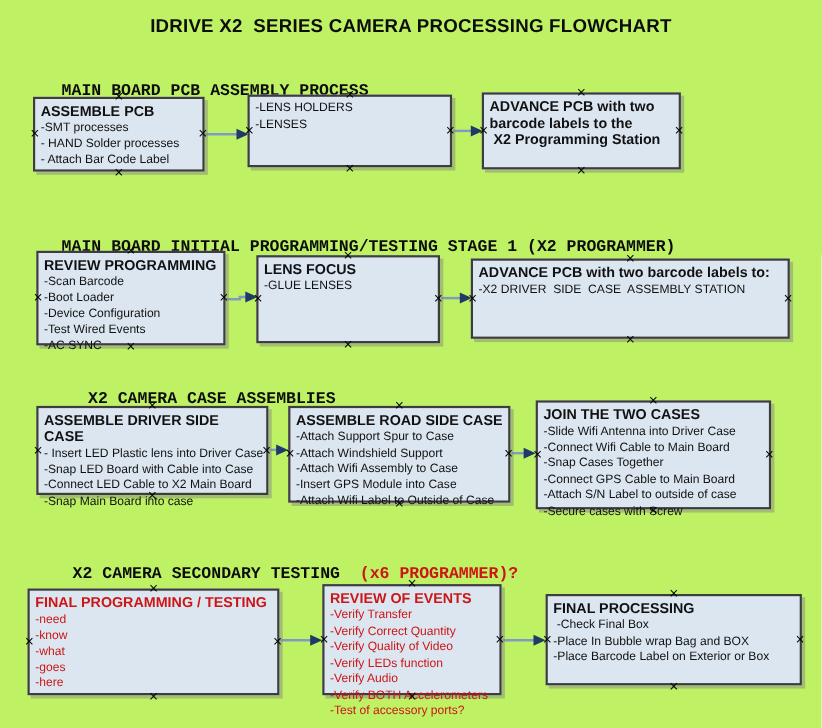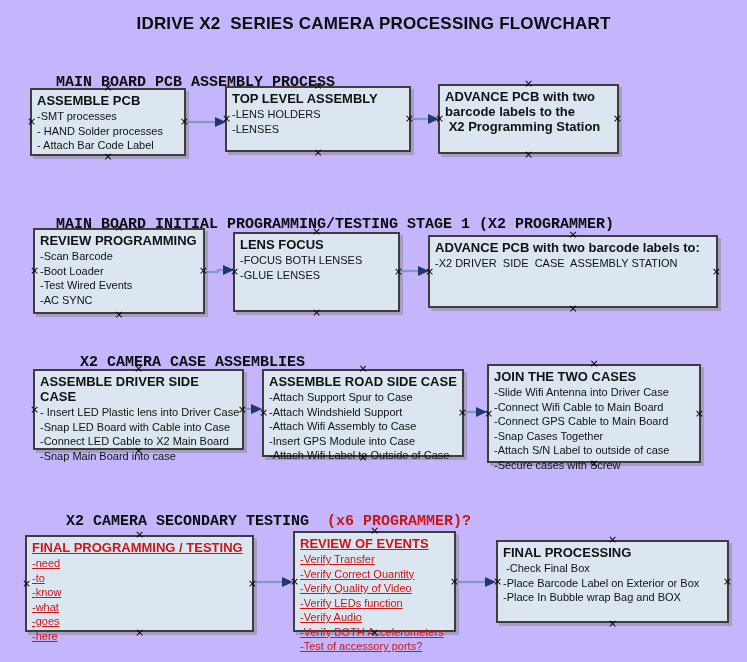--- a/index.html
+++ b/index.html
@@ -1,37 +1,37 @@
 <!DOCTYPE html>
 <html><head>
 <meta charset="utf-8">
 <style>
   html,body{margin:0;padding:0;background:#ffffff;}
   #canvas{
-    position:relative;width:747px;height:662px;background:#c4b5fd;overflow:hidden;
+    position:relative;width:747px;height:662px;background:#bef264;overflow:hidden;
     font-family:"Liberation Sans","DejaVu Sans",sans-serif;color:#111;
   }
   .page-title{
     position:absolute;top:14px;left:0;width:747px;text-align:center;
     font-size:17px;font-weight:bold;letter-spacing:.2px;white-space:pre;color:#0d0d0d;
   }
   .section-heading{
     position:absolute;font-size:15px;font-weight:bold;white-space:pre;color:#0d0d0d;font-family:Liberation Mono, monospace;
   }
   .red-text{color:var(--red);}
   .box{
     position:absolute;background:var(--box-fill);
     border:2px solid var(--box-border);
     box-shadow:3px 3px 0 rgba(128,128,128,.45);
     padding:3px 5px 0 5px;box-sizing:border-box;overflow:visible;z-index:2;
   }
   .box-title{font-size:13px;font-weight:bold;line-height:15px;white-space:pre-wrap;margin-bottom:1px;}
   .box-lines{font-size:11px;line-height:14.5px;}
   .box-lines .line{white-space:pre;}
-  .box.red .box-title,.box.red .box-lines{color:var(--red);text-decoration:underline;}
+  .box.red .box-title,.box.red .box-lines{color:var(--red);}
   .anchor{
     position:absolute;font-size:11px;line-height:8px;color:#000;z-index:4;
     font-family:"DejaVu Sans",sans-serif;
   }
   .a-top{top:-6px;left:50%;transform:translateX(-50%);}
   .a-bottom{bottom:-7px;left:50%;transform:translateX(-50%);}
   .a-left{left:-5px;top:50%;transform:translateY(-55%);}
   .a-right{right:-5px;top:50%;transform:translateY(-55%);}
   #arrow-layer{position:absolute;top:0;left:0;z-index:1;}
   .arrow-line{stroke:var(--arrow-line);stroke-width:2.2px;}
@@ -63,21 +63,20 @@
         <div class="line">-SMT processes</div>
         <div class="line">- HAND Solder processes</div>
         <div class="line">- Attach Bar Code Label</div>
       </div>
   <span class="anchor a-top">×</span>
       <span class="anchor a-bottom">×</span>
       <span class="anchor a-left">×</span>
       <span class="anchor a-right">×</span>
     </div>
   <div class="box" style="left:225px;top:86px;width:186px;height:66px;">
-    <div class="box-title">TOP LEVEL ASSEMBLY</div>
     <div class="box-lines">
         <div class="line">-LENS HOLDERS</div>
         <div class="line">-LENSES</div>
       </div>
   <span class="anchor a-top">×</span>
       <span class="anchor a-bottom">×</span>
       <span class="anchor a-left">×</span>
       <span class="anchor a-right">×</span>
     </div>
   <div class="box" style="left:438px;top:84px;width:181px;height:70px;">
@@ -89,32 +88,32 @@
       <span class="anchor a-bottom">×</span>
       <span class="anchor a-left">×</span>
       <span class="anchor a-right">×</span>
     </div>
 
   <div class="box" style="left:33px;top:228px;width:172px;height:86px;">
     <div class="box-title">REVIEW PROGRAMMING</div>
     <div class="box-lines">
         <div class="line">-Scan Barcode</div>
         <div class="line">-Boot Loader</div>
+        <div class="line">-Device Configuration</div>
         <div class="line">-Test Wired Events</div>
         <div class="line">-AC SYNC</div>
       </div>
   <span class="anchor a-top">×</span>
       <span class="anchor a-bottom">×</span>
       <span class="anchor a-left">×</span>
       <span class="anchor a-right">×</span>
     </div>
   <div class="box" style="left:233px;top:232px;width:167px;height:80px;">
     <div class="box-title">LENS FOCUS</div>
     <div class="box-lines">
-        <div class="line">-FOCUS BOTH LENSES</div>
         <div class="line">-GLUE LENSES</div>
       </div>
   <span class="anchor a-top">×</span>
       <span class="anchor a-bottom">×</span>
       <span class="anchor a-left">×</span>
       <span class="anchor a-right">×</span>
     </div>
   <div class="box" style="left:428px;top:235px;width:290px;height:73px;">
     <div class="box-title">ADVANCE PCB with two barcode labels to:</div>
     <div class="box-lines">
@@ -151,36 +150,35 @@
   <span class="anchor a-top">×</span>
       <span class="anchor a-bottom">×</span>
       <span class="anchor a-left">×</span>
       <span class="anchor a-right">×</span>
     </div>
   <div class="box" style="left:487px;top:364px;width:214px;height:99px;">
     <div class="box-title">JOIN THE TWO CASES</div>
     <div class="box-lines">
         <div class="line">-Slide Wifi Antenna into Driver Case</div>
         <div class="line">-Connect Wifi Cable to Main Board</div>
+        <div class="line">-Snap Cases Together</div>
         <div class="line">-Connect GPS Cable to Main Board</div>
-        <div class="line">-Snap Cases Together</div>
         <div class="line">-Attach S/N Label to outside of case</div>
         <div class="line">-Secure cases with Screw</div>
       </div>
   <span class="anchor a-top">×</span>
       <span class="anchor a-bottom">×</span>
       <span class="anchor a-left">×</span>
       <span class="anchor a-right">×</span>
     </div>
 
   <div class="box red" style="left:25px;top:535px;width:229px;height:97px;">
     <div class="box-title">FINAL PROGRAMMING / TESTING</div>
     <div class="box-lines">
         <div class="line">-need</div>
-        <div class="line">-to</div>
         <div class="line">-know</div>
         <div class="line">-what</div>
         <div class="line">-goes</div>
         <div class="line">-here</div>
       </div>
   <span class="anchor a-top">×</span>
       <span class="anchor a-bottom">×</span>
       <span class="anchor a-left">×</span>
       <span class="anchor a-right">×</span>
     </div>
@@ -197,22 +195,22 @@
       </div>
   <span class="anchor a-top">×</span>
       <span class="anchor a-bottom">×</span>
       <span class="anchor a-left">×</span>
       <span class="anchor a-right">×</span>
     </div>
   <div class="box" style="left:496px;top:540px;width:233px;height:83px;">
     <div class="box-title">FINAL PROCESSING</div>
     <div class="box-lines">
         <div class="line"> -Check Final Box</div>
+        <div class="line">-Place In Bubble wrap Bag and BOX</div>
         <div class="line">-Place Barcode Label on Exterior or Box</div>
-        <div class="line">-Place In Bubble wrap Bag and BOX</div>
       </div>
   <span class="anchor a-top">×</span>
       <span class="anchor a-bottom">×</span>
       <span class="anchor a-left">×</span>
       <span class="anchor a-right">×</span>
     </div>
 
   <svg id="arrow-layer" width="747" height="662">
     <g>
       <line class="arrow-line" x1="187" y1="122" x2="216" y2="122"></line>

